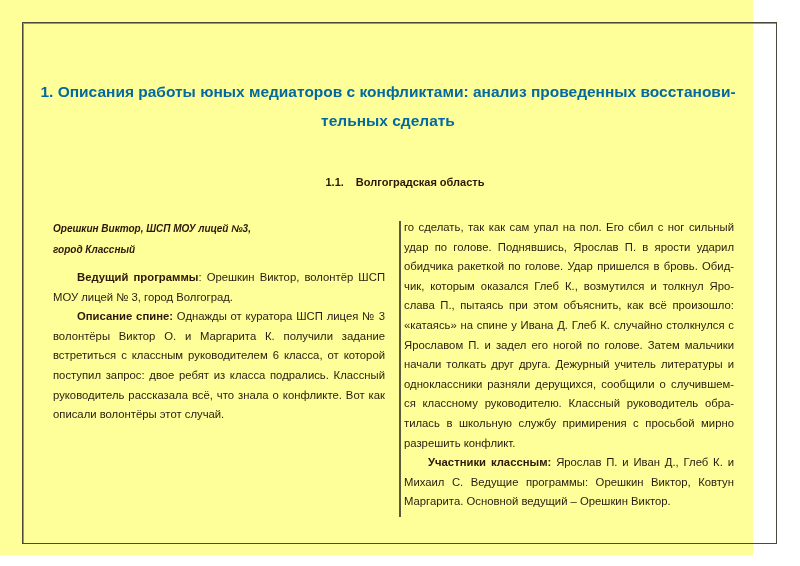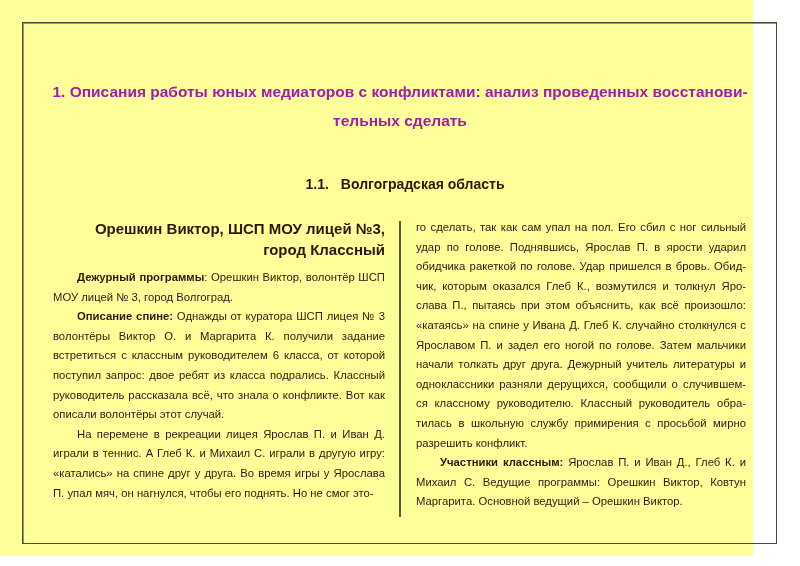--- a/index.html
+++ b/index.html
@@ -12,39 +12,39 @@
     .yellow {
       position: absolute; left: 0; top: 0; width: 753px; height: 555px;
       background: #ffff99;
     }
     .frame {
       position: absolute; left: 22px; top: 22px; width: 753px; height: 520px;
       border: 1px solid #4a4a3a;
       box-shadow: inset 1px 1px 0 #9a9a70;
     }
     .title {
-      position: absolute; left: 40px; top: 77px; width: 720px;
+      position: absolute; left: 28px; top: 77px; width: 720px;
       text-align: center; font-weight: bold; font-size: 15.5px;
-      line-height: 29px; color: #a21caf;
+      line-height: 29px; color: #0369a1;
     }
     .subtitle {
       position: absolute; left: 0; top: 176px; width: 800px; text-align: center;
-      font-weight: bold; font-size: 14px; color: #2e1608;
+      font-weight: bold; font-size: 11px; color: #2e1608;
       padding-left: 10px; box-sizing: border-box;
     }
     .subtitle .num { margin-right: 12px; }
     .col {
       position: absolute; font-size: 11.3px; line-height: 19.6px;
       text-align: justify; color: #2a1a10;
     }
     .col.left { left: 53px; top: 218px; width: 332px; }
-    .col.right { left: 416px; top: 218px; width: 330px; }
+    .col.right { left: 404px; top: 218px; width: 330px; }
     .author {
-      text-align: right; font-weight: bold; 
-      font-size: 15px; line-height: 21px; margin-bottom: 8px; color: #2e1608;
+      text-align: left; font-weight: bold; font-style: italic;
+      font-size: 10px; line-height: 21px; margin-bottom: 8px; color: #2e1608;
     }
     .col p { margin: 0; text-indent: 24px; }
     .col p.cont { text-indent: 0; }
     .col b { font-weight: bold; color: #2e1608; }
     .divider {
       position: absolute; left: 399px; top: 221px; width: 2px; height: 296px;
       background: #5a5a40;
     }
   </style>
 </head>
@@ -60,23 +60,22 @@
 
 <div class="subtitle">
   <span class="num">1.1.</span><span>Волгоградская область</span>
 </div>
 
 <div class="col left">
   <div class="author">
     <div>Орешкин Виктор, ШСП МОУ лицей №3,</div>
     <div>город Классный</div>
   </div>
-  <p><b>Дежурный программы</b><span>: Орешкин Виктор, волонтёр ШСП МОУ лицей № 3, город Волгоград.</span></p>
+  <p><b>Ведущий программы</b><span>: Орешкин Виктор, волонтёр ШСП МОУ лицей № 3, город Волгоград.</span></p>
   <p><b>Описание спине:</b><span> Однажды от куратора ШСП лицея № 3 волонтёры Виктор О. и Маргарита К. получили задание встретиться с классным руководителем 6 класса, от которой поступил запрос: двое ребят из класса подрались. Классный руководитель рассказала всё, что знала о конфликте. Вот как описали волонтёры этот случай.</span></p>
-  <p>На перемене в рекреации лицея Ярослав П. и Иван Д. играли в теннис. А Глеб К. и Михаил С. играли в другую игру: «катались» на спине друг у друга. Во время игры у Ярослава П. упал мяч, он нагнулся, чтобы его поднять. Но не смог это-</p>
 </div>
 
 <div class="divider"></div>
 
 <div class="col right">
   <p class="cont">го сделать, так как сам упал на пол. Его сбил с ног сильный удар по голове. Поднявшись, Ярослав П. в ярости ударил обидчика ракеткой по голове. Удар пришелся в бровь. Обид-чик, которым оказался Глеб К., возмутился и толкнул Яро-слава П., пытаясь при этом объяснить, как всё произошло: «катаясь» на спине у Ивана Д. Глеб К. случайно столкнулся с Ярославом П. и задел его ногой по голове. Затем мальчики начали толкать друг друга. Дежурный учитель литературы и одноклассники разняли дерущихся, сообщили о случившем-ся классному руководителю. Классный руководитель обра-тилась в школьную службу примирения с просьбой мирно разрешить конфликт.</p>
   <p><b>Участники классным:</b><span> Ярослав П. и Иван Д., Глеб К. и Михаил С. Ведущие программы: Орешкин Виктор, Ковтун Маргарита. Основной ведущий – Орешкин Виктор.</span></p>
 </div>
 
 </body></html>

